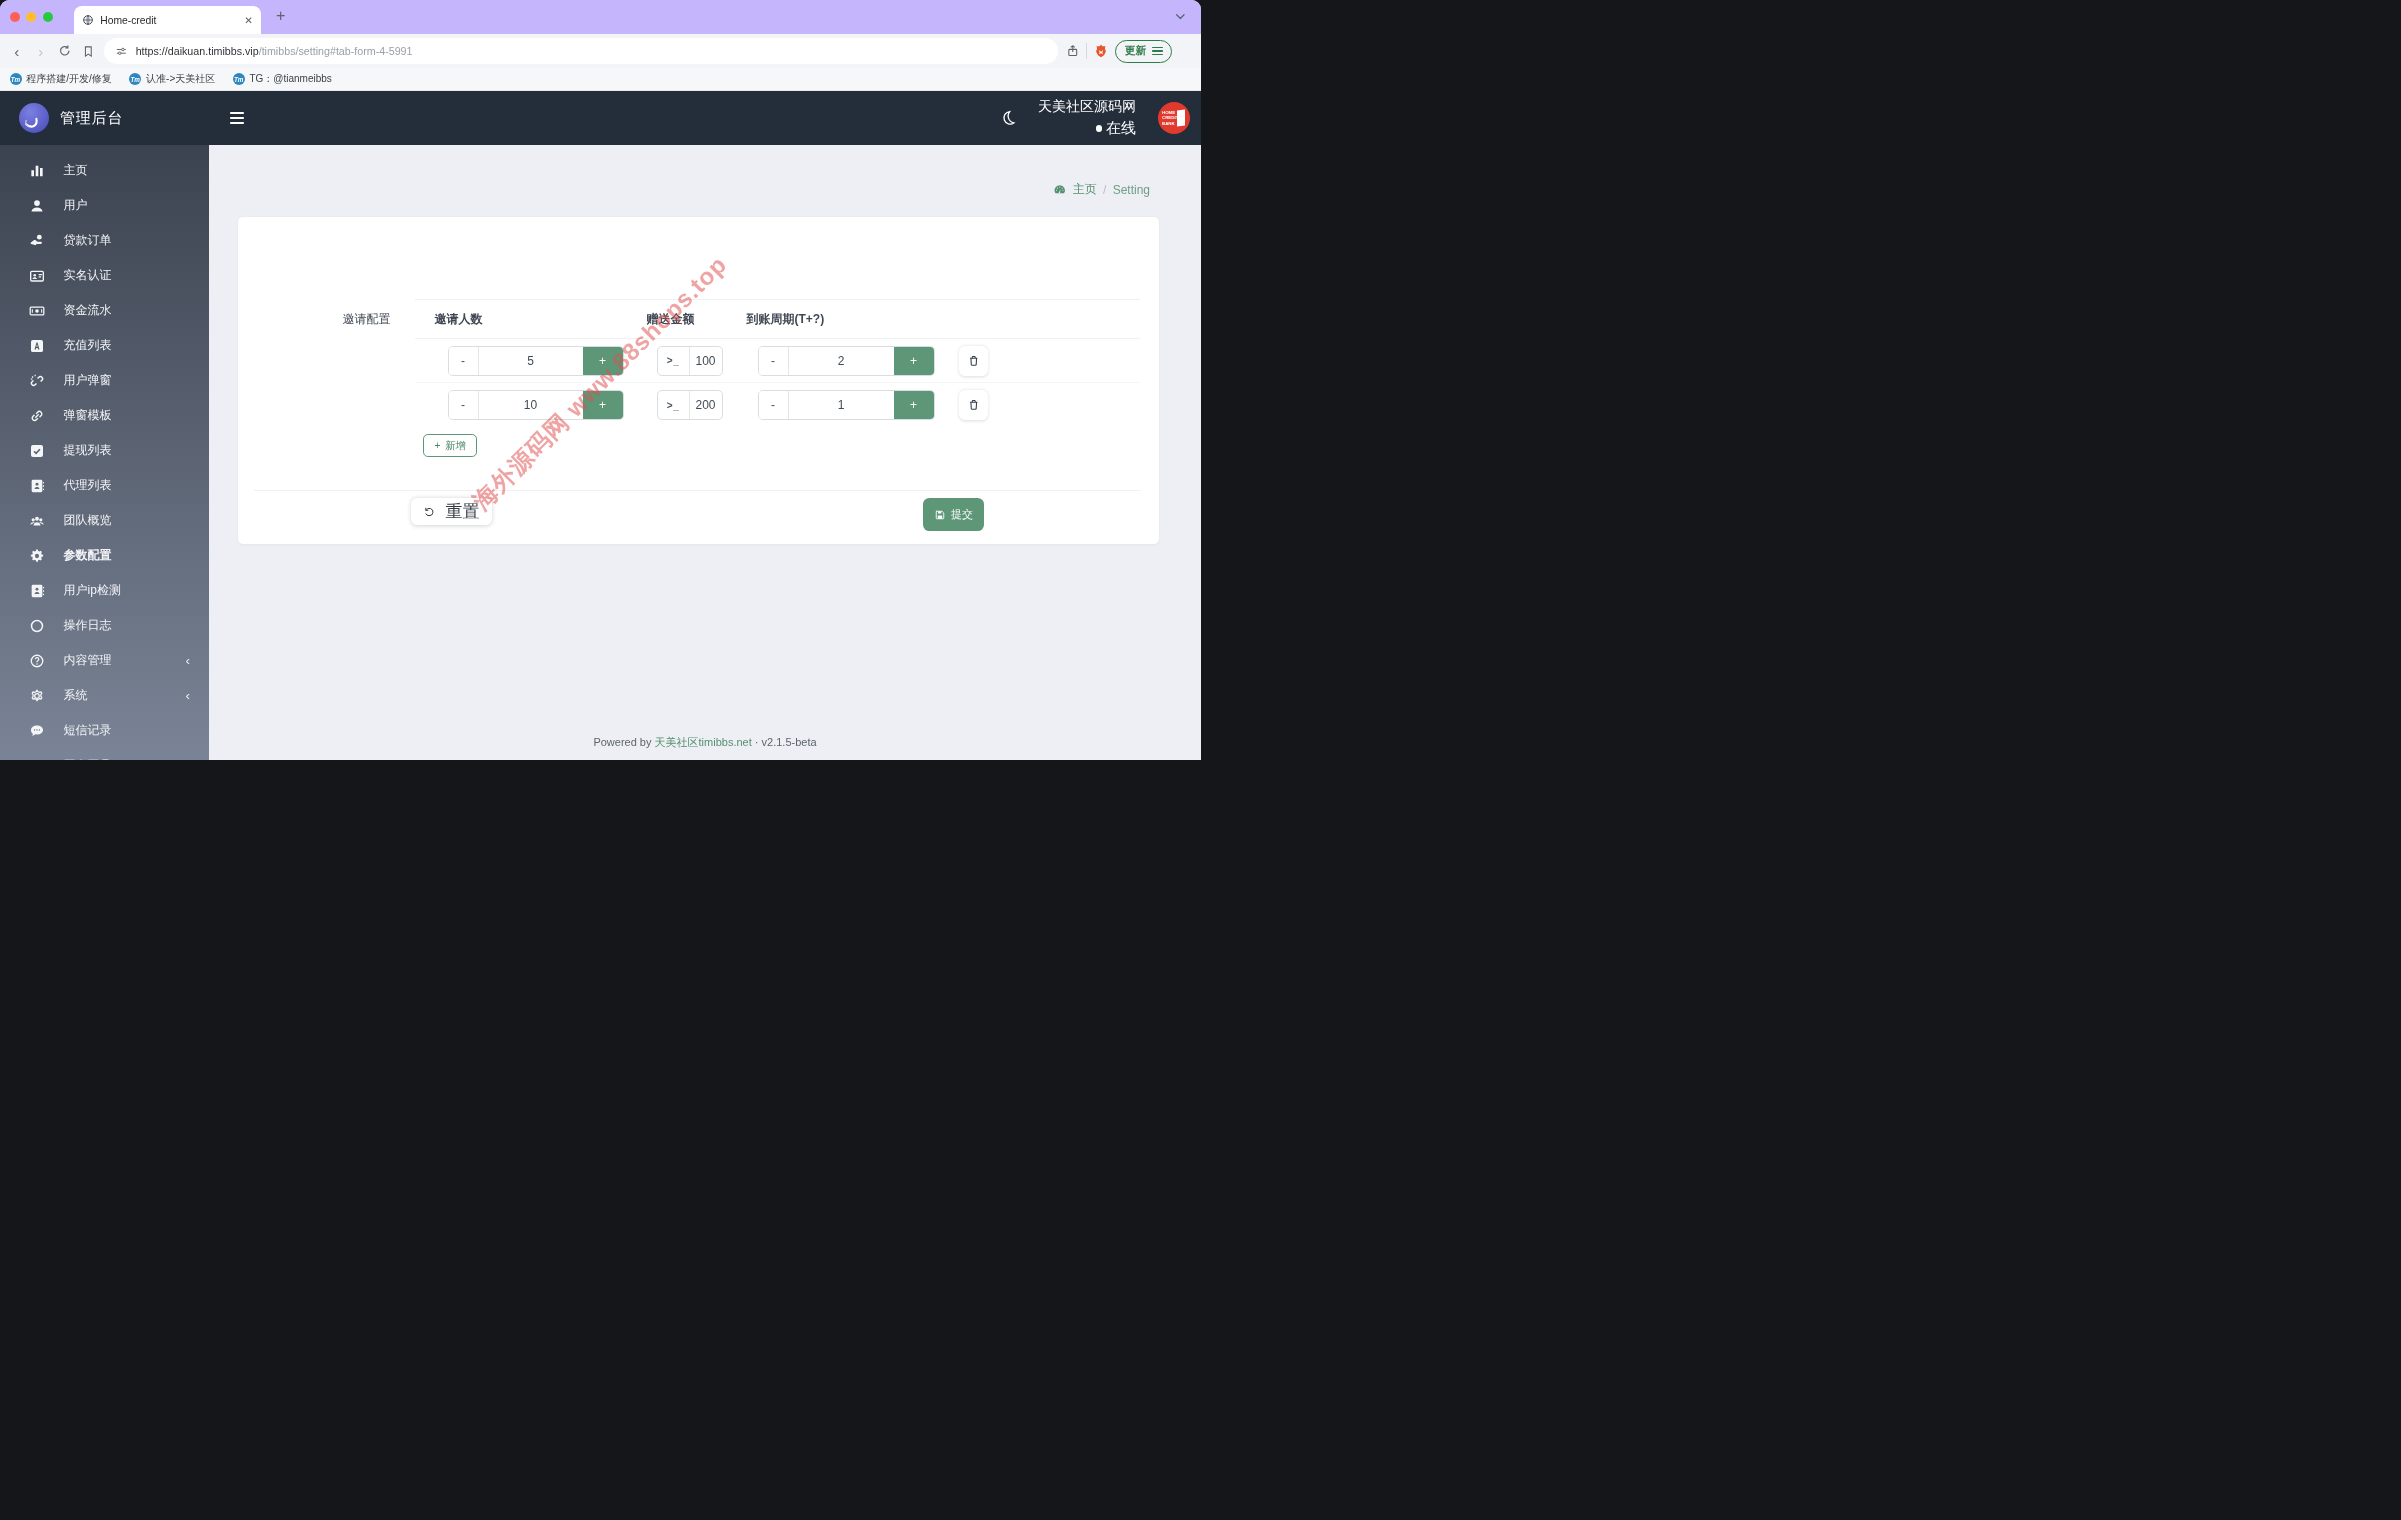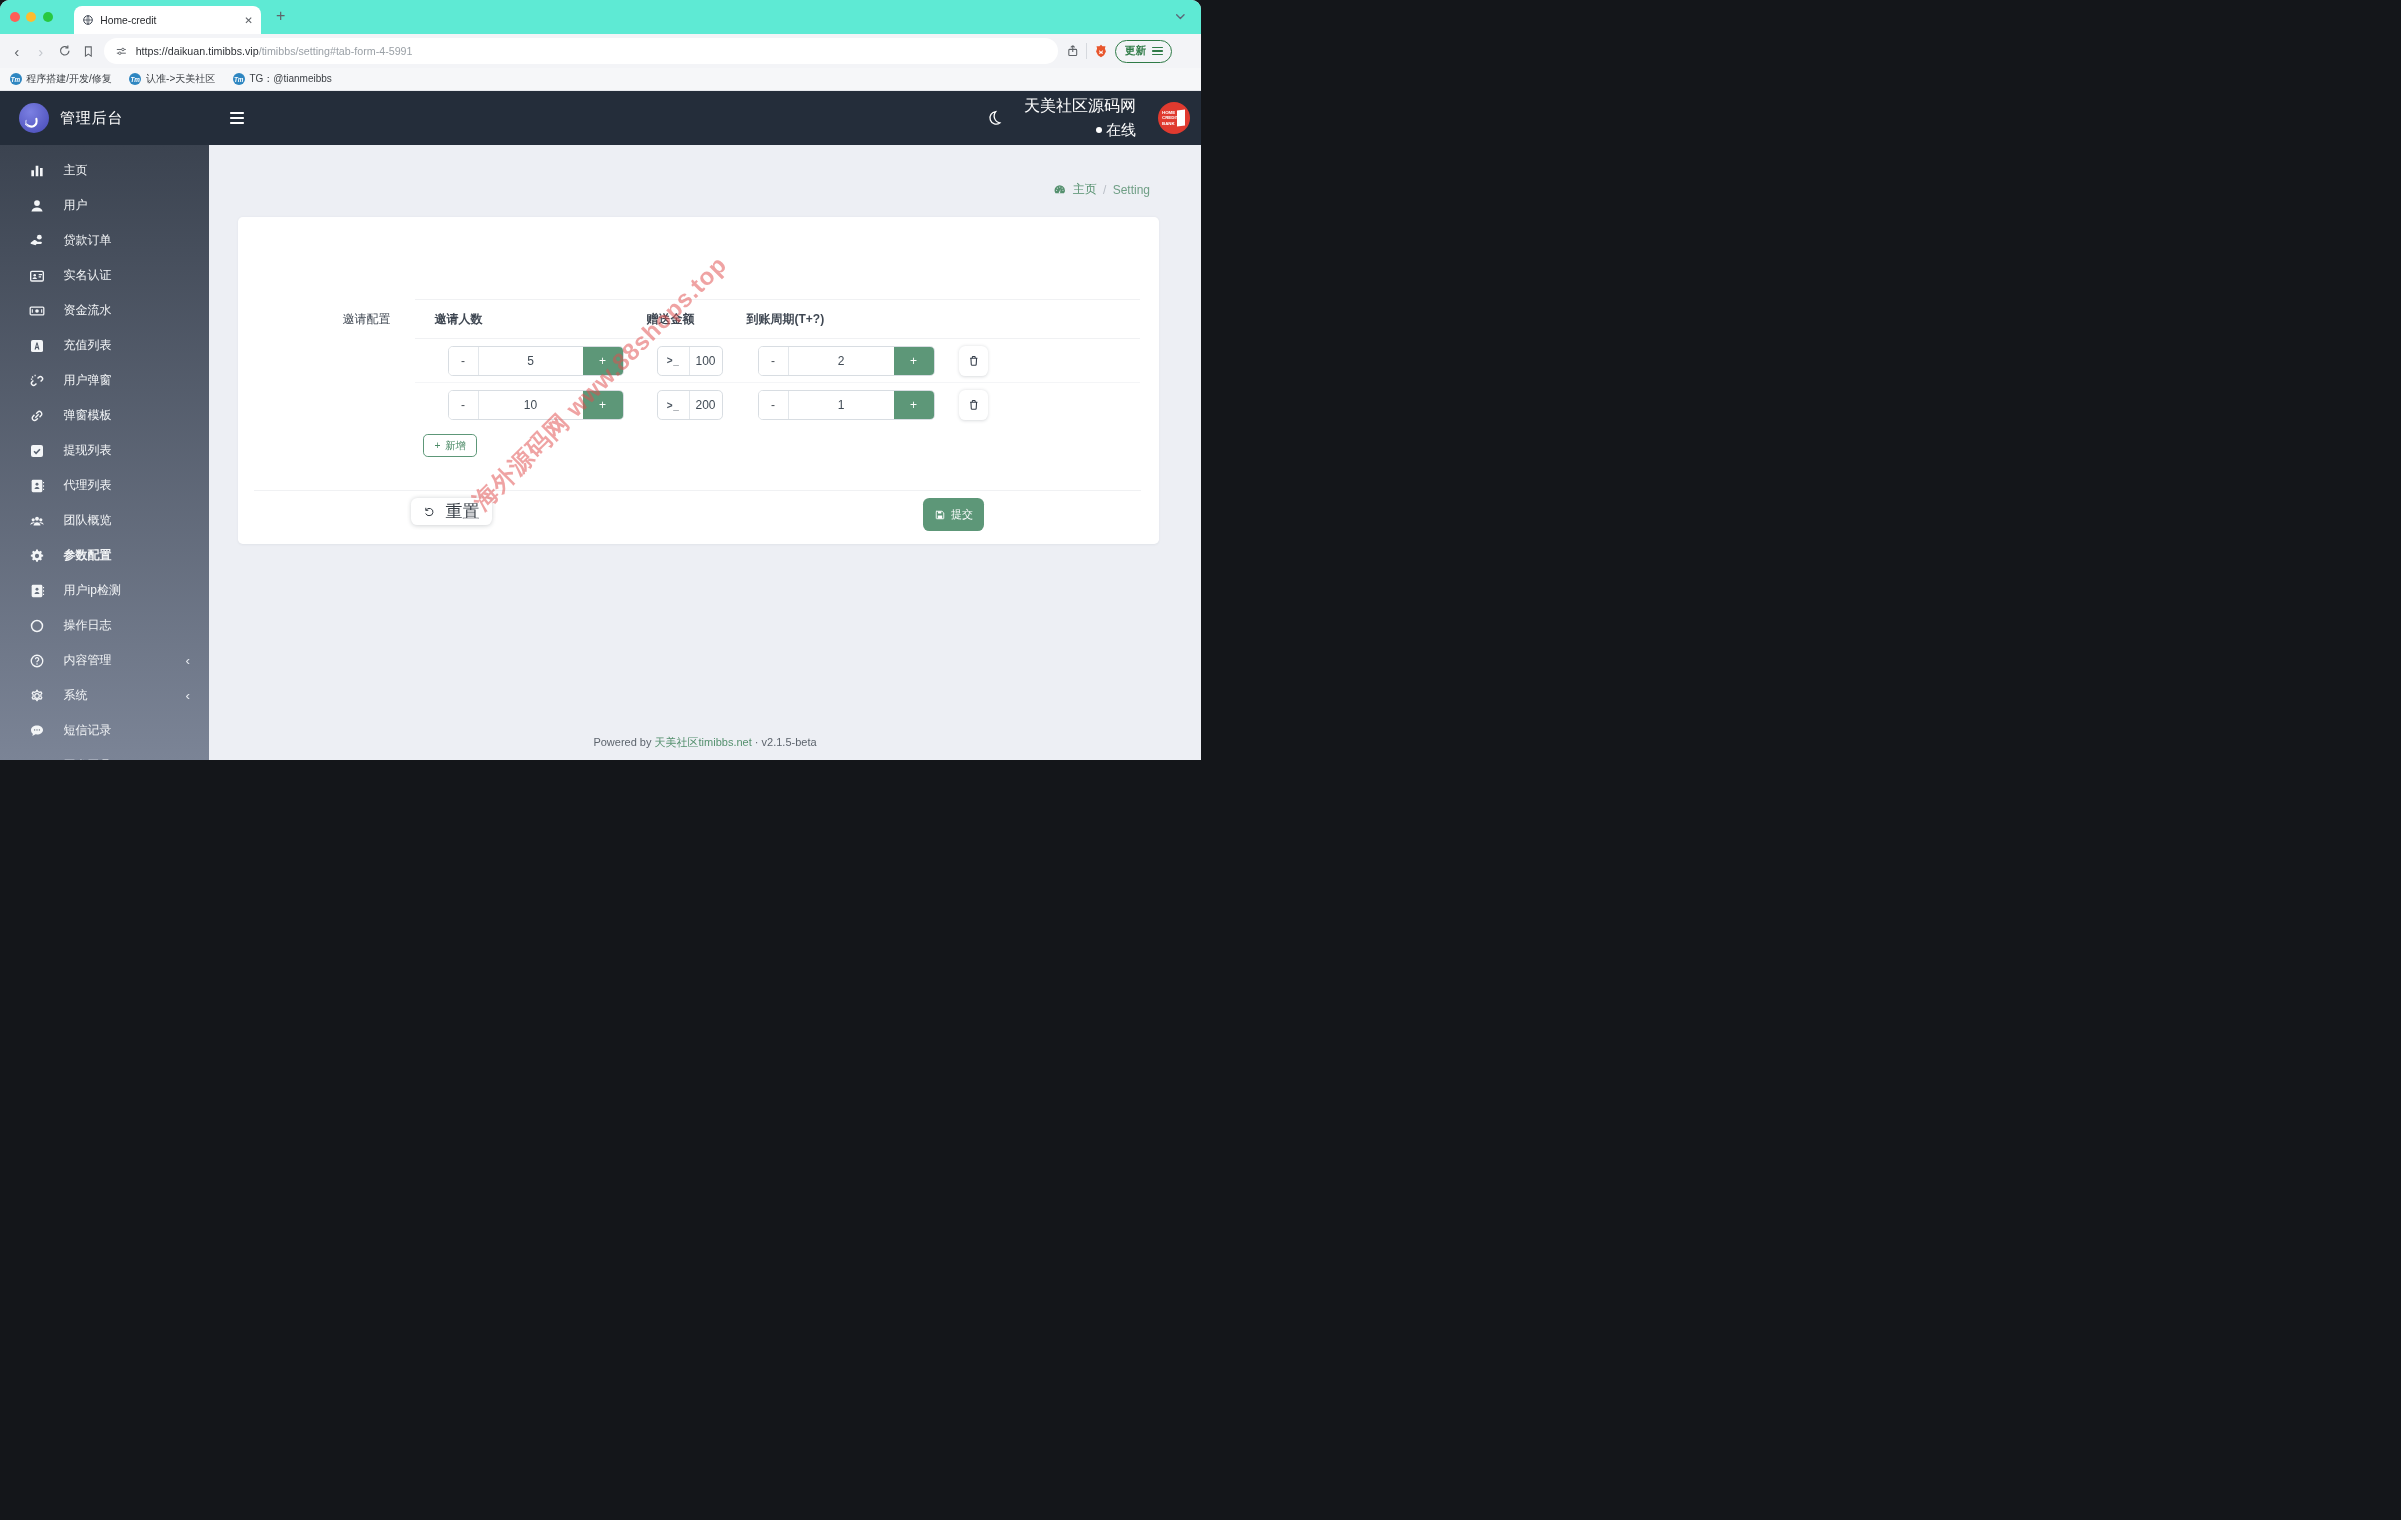--- a/index.html
+++ b/index.html
@@ -1,20 +1,20 @@
 <!DOCTYPE html>
 <html style="font-size:12.7px"><head>
 <meta charset="utf-8">
 <style>
   * { margin:0; padding:0; box-sizing:border-box; }
   html,body { width:1201px; height:760px; background:#14161a; font-family:"Liberation Sans","DejaVu Sans",sans-serif; overflow:hidden; }
   .window { width:1201px; height:760px; border-radius:9.5px 9.5px 0 0; overflow:hidden; display:flex; flex-direction:column; background:#edeff4; }
 
   
-  .tabstrip { height:34px; background:#5eead4; display:flex; align-items:center; position:relative; flex:none; }
+  .tabstrip { height:34px; background:#c4b5fd; display:flex; align-items:center; position:relative; flex:none; }
   .traffic { display:flex; gap:6.3px; margin-left:9.5px; }
   .tl { width:10.3px; height:10.3px; border-radius:50%; }
   .tl.red{background:#ff5f57}.tl.yellow{background:#febc2e}.tl.green{background:#28c840}
   .btab { position:absolute; left:74px; top:6.3px; width:187px; height:28px; background:#fff; border-radius:8px 8px 0 0; display:flex; align-items:center; padding:0 8px; gap:6.3px; }
   .btab .title { font-size:10.3px; color:#27292d; flex:1; white-space:nowrap; overflow:hidden; }
   .tab-x { color:#5f6368; font-size:10.3px; cursor:default; }
   .newtab { position:absolute; left:276px; top:8px; font-size:16px; color:#5f6368; line-height:16px; }
   .strip-chev { position:absolute; right:14.3px; top:9.5px; color:#5c6878; }
   .urlrow { height:34px; background:#f3f4f7; display:flex; align-items:center; flex:none; }
   .nav-ic { width:24px; text-align:center; font-size:15px; color:#5f6368; flex:none; }
@@ -34,21 +34,21 @@
 
   
   .appheader { height:54px; background:#242d3a; display:flex; align-items:center; flex:none; }
   .brand { width:209px; display:flex; align-items:center; gap:11px; padding-left:19px; flex:none; }
   .logo { width:30px; height:30px; border-radius:50%; background:radial-gradient(circle at 38% 30%,#7b80e2,#4649b6); position:relative; overflow:hidden; }
   .app-title { color:#fff; font-size:15px; letter-spacing:0.8px; }
   .burger { margin-left:20.6px; }
   .burger i { display:block; width:14.3px; height:2.1px; background:#fff; margin:2.5px 0; border-radius:0.8px; }
   .header-right { margin-left:auto; display:flex; align-items:center; gap:22px; padding-right:11px; }
   .who { text-align:right; color:#fff; line-height:1.5; }
-  .who .site { font-size:16px;font-family:Liberation Mono, monospace; }
+  .who .site { font-size:14px; }
   .who .online { font-size:15px; display:flex; align-items:center; justify-content:flex-end; gap:4px; }
   .dot { width:6.3px; height:6.3px; border-radius:50%; background:#fff; display:inline-block; }
   .avatar { width:32px; height:32px; border-radius:50%; background:#e03a2f; color:#fff; display:flex; flex-direction:column; justify-content:center; padding-left:4px; font-size:4.4px; font-weight:700; line-height:1.25; position:relative; overflow:hidden; }
   .avatar .bld { position:absolute; right:4.8px; top:8px; width:8px; height:16px; background:#fff; transform:skewY(-6deg); }
   .avatar .bld:before { content:""; }
 
   
   .content { flex:1; display:flex; min-height:0; }
   .sidebar { width:209px; flex:none; background:linear-gradient(180deg,#3b4350 0%,#7b8496 100%); padding-top:8px; overflow:hidden; }
   .side-item { height:35px; display:flex; align-items:center; padding:0 19px 0 29px; color:#f3f5f7; font-size:12px; gap:18px; cursor:pointer; }

